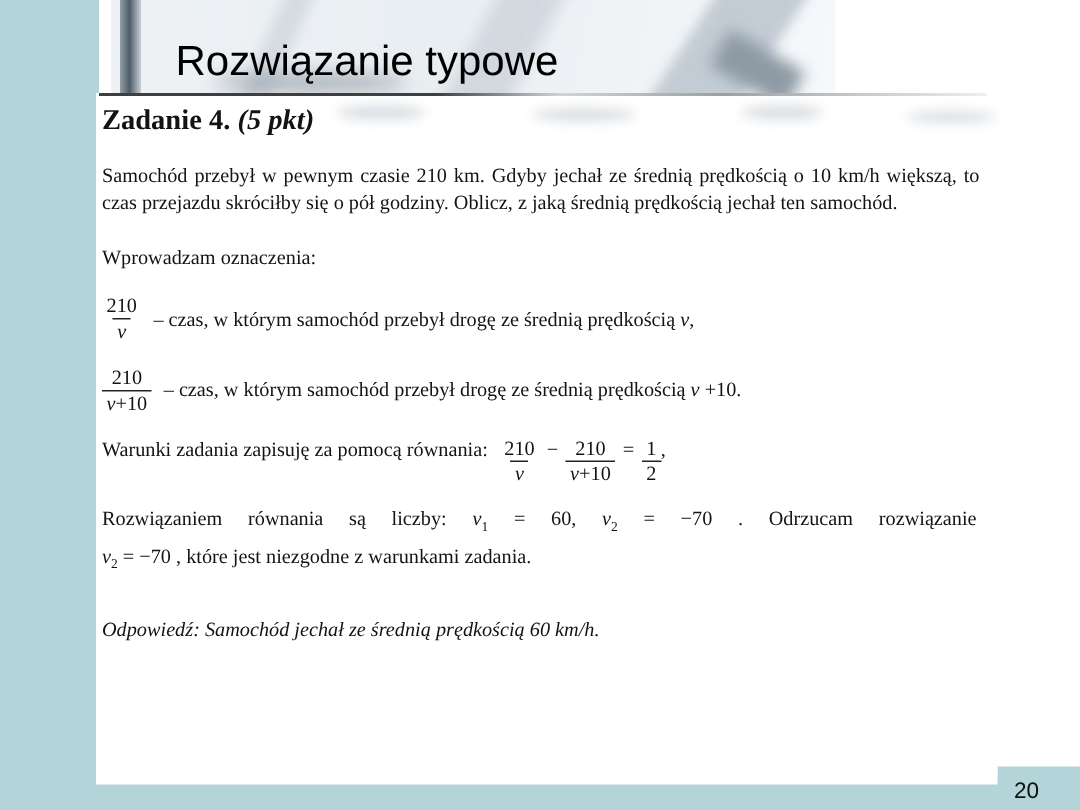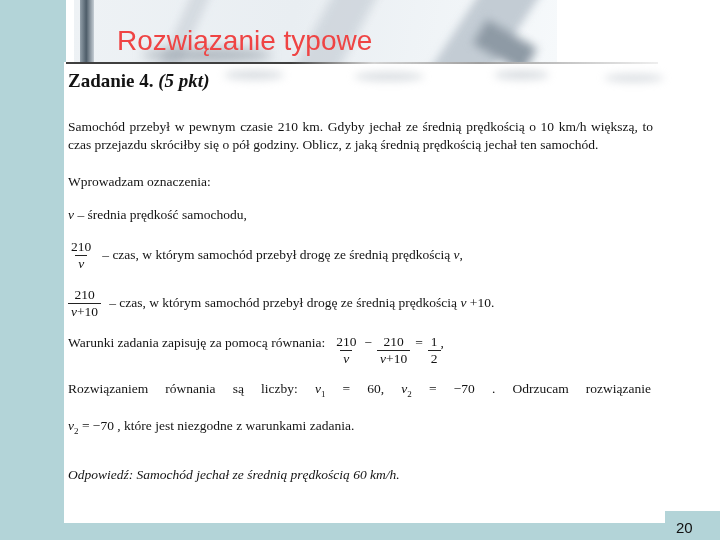--- a/index.html
+++ b/index.html
@@ -19,54 +19,54 @@
   .photo-bar{position:absolute;left:6px;top:0;width:14px;height:62px;
     background:linear-gradient(to right,#93a0aa 0%,#4e5d69 45%,#c6ced5 100%);}
   .pshape{position:absolute;}
   .band1{left:100px;top:-25px;width:18px;height:120px;background:#d5dbe1;transform:rotate(24deg);filter:blur(4px);}
   .band2{left:240px;top:-30px;width:40px;height:130px;background:#ccd3da;transform:rotate(28deg);filter:blur(5px);opacity:.8;}
   .band3{left:385px;top:-35px;width:52px;height:135px;background:#c3ccd4;transform:rotate(33deg);filter:blur(4px);}
   .blob-dark{left:402px;top:32px;width:58px;height:28px;background:#8e9aa5;transform:rotate(30deg);filter:blur(5px);}
   .smudge-bl{left:68px;top:48px;width:130px;height:14px;background:#7c8893;filter:blur(6px);opacity:.55;border-radius:50%;}
 
   .title{position:absolute;left:117px;top:26px;font-family:"Liberation Sans",sans-serif;
-    font-size:28px;line-height:1.05;color:#ef4444;white-space:nowrap;}
+    font-size:28px;line-height:1.05;color:#000000;white-space:nowrap;}
 
   
   .doc{position:absolute;left:64px;top:62px;width:601px;height:461px;background:#fff;
     font-size:13.5px;line-height:1.4;}
   .scan-edge{position:absolute;left:2px;top:0;width:592px;height:2px;
     background:linear-gradient(to right,#3f3f3f 0%,#3f3f3f 38%,rgba(80,80,80,.25) 52%,rgba(80,80,80,.55) 70%,rgba(90,90,90,.1) 100%);
     filter:blur(.4px);}
   .scan-blob{position:absolute;background:#b6bec6;filter:blur(4px);opacity:.5;border-radius:50%;}
   .sb1{left:160px;top:8px;width:60px;height:10px;}
   .sb2{left:290px;top:10px;width:70px;height:9px;}
   .sb3{left:430px;top:8px;width:55px;height:10px;}
   .sb4{left:540px;top:12px;width:60px;height:8px;}
 
   .heading{margin:6px 0 0 4px;font-size:19px;font-weight:bold;}
   .heading .pts{font-style:italic;}
-  .para{margin:23px 12px 0 4px;text-align:justify;}
+  .para{margin:13px 12px 0 4px;text-align:justify;}
   .line{margin:14px 8px 0 4px;}
   .intro-line{margin-top:18px;}
   .mvar{font-style:italic;}
   sub{font-size:9px;}
   sup{font-size:9px;}
 
   .frac{display:inline-flex;flex-direction:column;align-items:center;vertical-align:middle;
     line-height:1.2;text-align:center;}
   .frac .den{border-top:1px solid #222;padding:0 3px;}
   .frac .num{padding:0 3px;}
   .frac-row{display:flex;align-items:center;margin:14px 8px 0 4px;}
   .frac-row .frac{margin-right:8px;}
   .eq-row{display:flex;margin:14px 8px 0 4px;}
   .eq-row .op{margin:0 5px;}
   .eq-row .lbl{margin-right:8px;}
   .solutions{text-align:justify;text-align-last:justify;margin-right:14px;margin-top:13px;}
-  .rejected{margin-top:16px;}
+  .rejected{margin-top:4px;}
   .answer{margin-top:29px;font-style:italic;}
 </style>
 </head>
 <body>
 
 <div class="slide">
 
   <div class="left-strip"></div>
   <div class="bottom-strip"></div>
   <div class="corner-block"></div>
@@ -91,24 +91,20 @@
 
     <div class="heading">
       <span>Zadanie 4.</span>
       <span class="pts">(5 pkt)</span>
     </div>
 
     <div class="para">Samochód przebył w pewnym czasie 210 km. Gdyby jechał ze średnią prędkością o 10 km/h większą, to czas przejazdu skróciłby się o pół godziny. Oblicz, z jaką średnią prędkością jechał ten samochód.</div>
 
     <div class="line intro-line">Wprowadzam oznaczenia:</div>
 
-    <div class="line">
-      <span class="mvar">v</span>
-      <span>– średnia prędkość samochodu,</span>
-    </div>
 
     <div class="frac-row">
       <span class="frac">
           <span class="num">210</span>
           <span class="den mvar">v</span>
         </span>
       <span>– czas, w którym samochód przebył drogę ze średnią prędkością</span>&nbsp;<span class="mvar">v</span><span>,</span>
     </div>
 
     <div class="frac-row">

